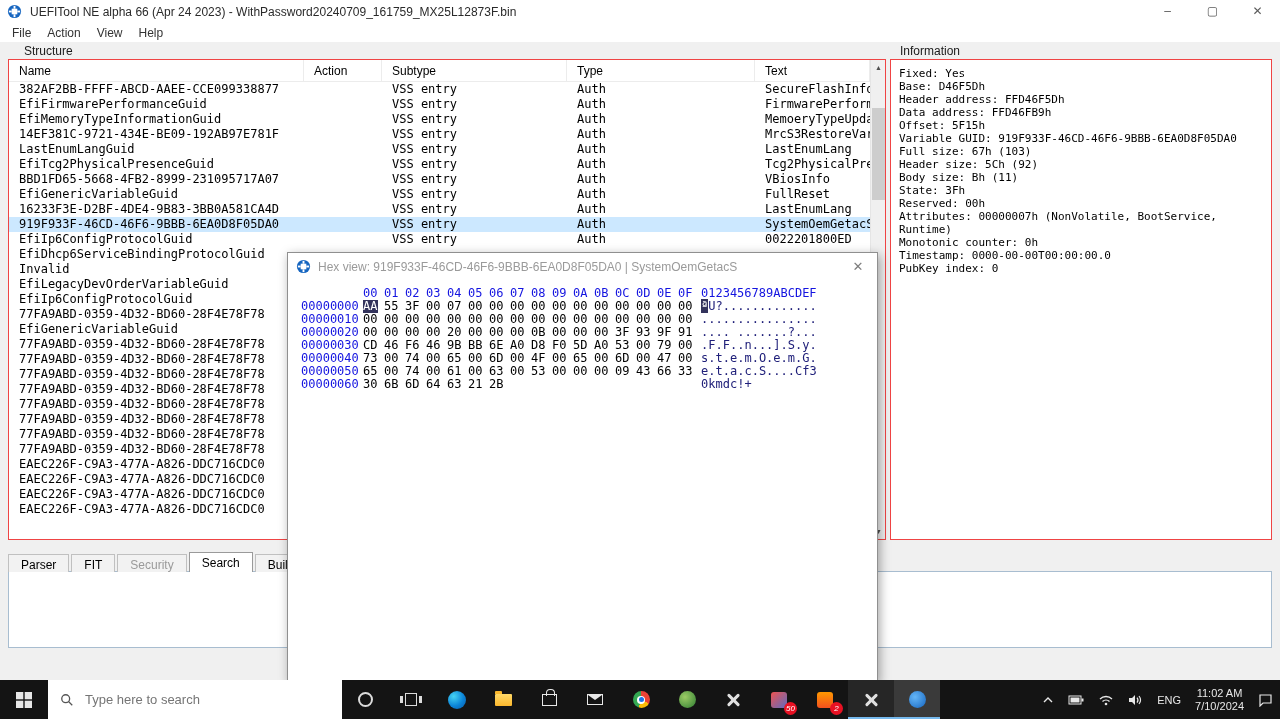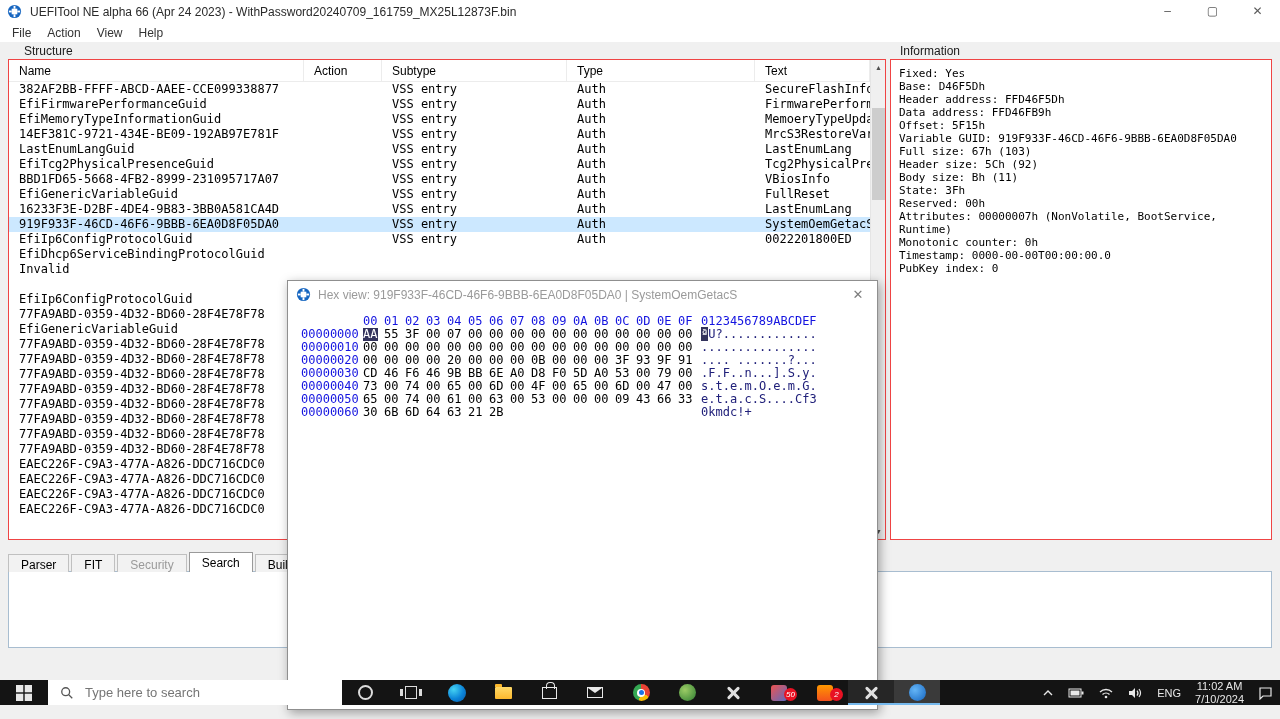--- a/index.html
+++ b/index.html
@@ -56,37 +56,37 @@
   .tabbar { position:absolute; left:8px; top:552px; height:20px; display:flex; align-items:flex-end; z-index:2; }
   .tab { font-size:12px; padding:3px 12px 0; height:18px; border:1px solid #c0c0c0; border-bottom:none;
          background:#f2f2f2; margin-right:2px; color:#000; white-space:nowrap; }
   .tab.active { background:#fff; height:20px; border-color:#9a9a9a; position:relative; z-index:3; }
   .tab.disabled { color:#9a9a9a; }
   .console { position:absolute; left:8px; top:571px; width:1264px; height:77px; background:#fff;
              border:1px solid #a8bdd0; }
 
   
   .hexwin { position:absolute; left:287px; top:252px; width:591px; height:430px; background:#fff;
-            border:1px solid #8f8f8f; box-shadow:2px 3px 10px rgba(0,0,0,.35); z-index:40;margin-top:28px; }
+            border:1px solid #8f8f8f; box-shadow:2px 3px 10px rgba(0,0,0,.35); z-index:40; }
   .hextitle { height:27px; display:flex; align-items:center; background:#fff; }
   .hextitle .app-ico { margin-left:8px; }
   .hextitle-text { margin-left:7px; font-size:12px; color:#9a9a9a; white-space:nowrap; overflow:hidden; }
   .hexclose { margin-left:auto; width:38px; text-align:center; color:#7d7d7d; font-size:13px; line-height:27px; }
   .hexbody { position:absolute; left:0; top:27px; right:0; bottom:0; padding:7px 0 0 13px;
              font-family:"DejaVu Sans Mono", monospace; font-size:12px; line-height:13px; overflow:hidden; }
   .hexrow { white-space:nowrap; height:13px; }
   .addr { display:inline-block; width:62px; color:#1414e0; }
   .bytes { display:inline-block; width:338px; }
   .byte { display:inline-block; width:15px; margin-right:6px; color:#000; }
   .hexhead .byte, .hexhead .ascii { color:#1414e0; }
   .ascii { color:#20207a; }
   .sel { background:#33335c; color:#fff; }
 
   
-  .taskbar { position:absolute; left:0; top:680px; width:1280px; height:25px; background:#141414;
+  .taskbar { position:absolute; left:0; top:680px; width:1280px; height:39px; background:#141414;
              display:flex; align-items:stretch; z-index:100; }
   .start { width:48px; display:flex; align-items:center; justify-content:center; }
   .tsearch { width:294px; background:#fff; display:flex; align-items:center; padding-left:12px; }
   .tsearch input { border:none; outline:none; font-size:13px; color:#444; width:230px;
                    margin-left:9px; background:transparent; font-family:"Liberation Sans",sans-serif; }
   .tb-icons { display:flex;font-style:italic; }
   .tb-slot { width:46px; display:flex; align-items:center; justify-content:center; position:relative; }
   .tb-slot.active { background:#262626; box-shadow:inset 0 -2px 0 #76b9ed; }
   .tb-slot.focused { background:#3a3a3a; }
   .badge { position:absolute; right:5px; bottom:4px; min-width:13px; height:13px; border-radius:7px;
@@ -253,20 +253,21 @@
           <div class="tcell"></div>
         </div>
         <div class="trow">
           <div class="tcell">Invalid</div>
           <div class="tcell"></div>
           <div class="tcell"></div>
           <div class="tcell"></div>
           <div class="tcell"></div>
         </div>
         <div class="trow">
+          <div class="tcell">EfiLegacyDevOrderVariableGuid</div>
           <div class="tcell"></div>
           <div class="tcell"></div>
           <div class="tcell"></div>
           <div class="tcell"></div>
         </div>
         <div class="trow">
           <div class="tcell">EfiIp6ConfigProtocolGuid</div>
           <div class="tcell"></div>
           <div class="tcell"></div>
           <div class="tcell"></div>

